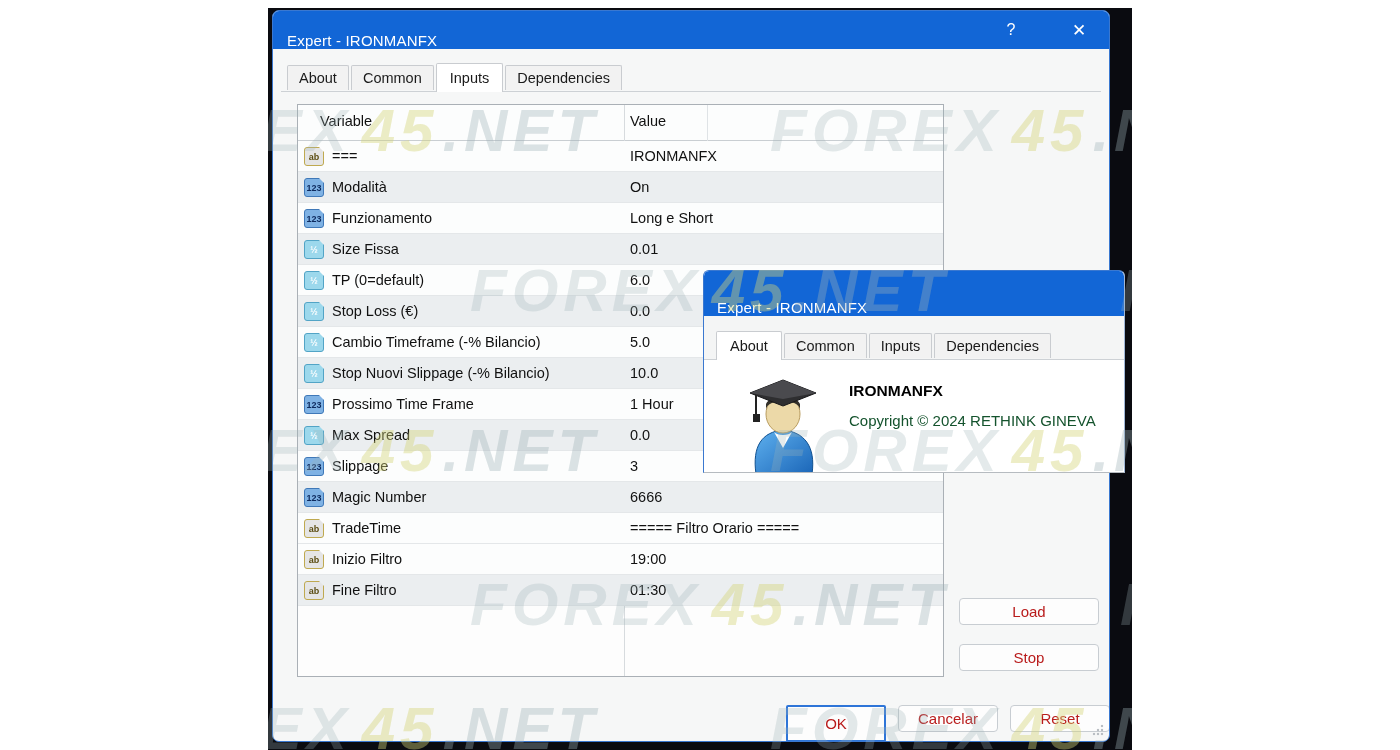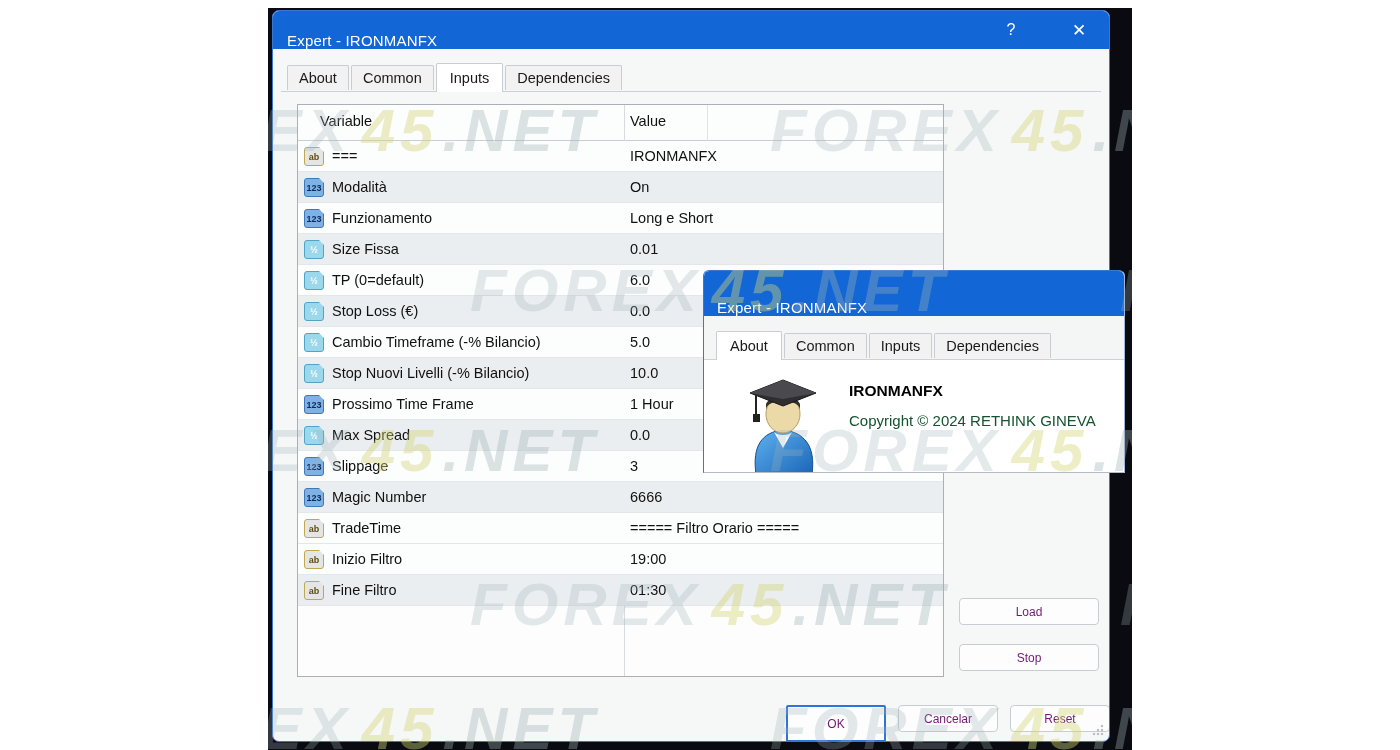--- a/index.html
+++ b/index.html
@@ -43,21 +43,21 @@
   .row.alt .cell-icon::after { border-top-color:#ebeef0; }
   .ic-text { background:#e5e5e5; border:1px solid #bfa94f; color:#5c4d12; }
   .ic-int  { background:#7fb2e4; border:1px solid #3f78b8; color:#0d2a5e; }
   .ic-dbl  { background:#9cd8ec; border:1px solid #52a4c6; color:#ffffff; font-size:10px; }
   .ic-bool { background:#8fdf9d; border:1px solid #3f9c55; }
   .row .row-label { position:absolute; left:34px; top:7px; font-size:14.5px; color:#111; white-space:nowrap; }
   .row .row-value { position:absolute; left:332px; top:7px; font-size:14.5px; color:#111; white-space:nowrap; }
 
   
   .btn { position:absolute; background:#fdfdfd; border:1px solid #c8cdd2; border-radius:4px;
-         font-size:12px; color:#701a75; display:flex; align-items:center; justify-content:center; }
+         font-size:15px; color:#b91c1c; display:flex; align-items:center; justify-content:center; }
   .btn-load { left:686px; top:587px; width:140px; height:27px; }
   .btn-save { left:686px; top:633px; width:140px; height:27px; }
   .btn-ok { left:513px; top:694px; width:100px; height:37px; border:2px solid #2e75d8; border-radius:2px; }
   .btn-cancel { left:625px; top:694px; width:100px; height:27px; }
   .btn-reset { left:737px; top:694px; width:100px; height:27px; }
   .grip { position:absolute; right:5px; bottom:5px; width:12px; height:12px;
           background:
             radial-gradient(circle at 10px 2px, #b9bec3 1.3px, transparent 1.6px),
             radial-gradient(circle at 10px 6px, #b9bec3 1.3px, transparent 1.6px),
             radial-gradient(circle at 6px 6px, #b9bec3 1.3px, transparent 1.6px),
@@ -143,21 +143,21 @@
             <span class="row-label">Stop Loss (€)</span>
             <span class="row-value">0.0</span>
           </div>
           <div class="row">
             <span class="cell-icon ic-dbl">½</span>
             <span class="row-label">Cambio Timeframe (-% Bilancio)</span>
             <span class="row-value">5.0</span>
           </div>
           <div class="row alt">
             <span class="cell-icon ic-dbl">½</span>
-            <span class="row-label">Stop Nuovi Livelli (-% Bilancio)</span>
+            <span class="row-label">Stop Nuovi Slippage (-% Bilancio)</span>
             <span class="row-value">10.0</span>
           </div>
           <div class="row">
             <span class="cell-icon ic-int">123</span>
             <span class="row-label">Prossimo Time Frame</span>
             <span class="row-value">1 Hour</span>
           </div>
           <div class="row alt">
             <span class="cell-icon ic-dbl">½</span>
             <span class="row-label">Max Spread</span>

